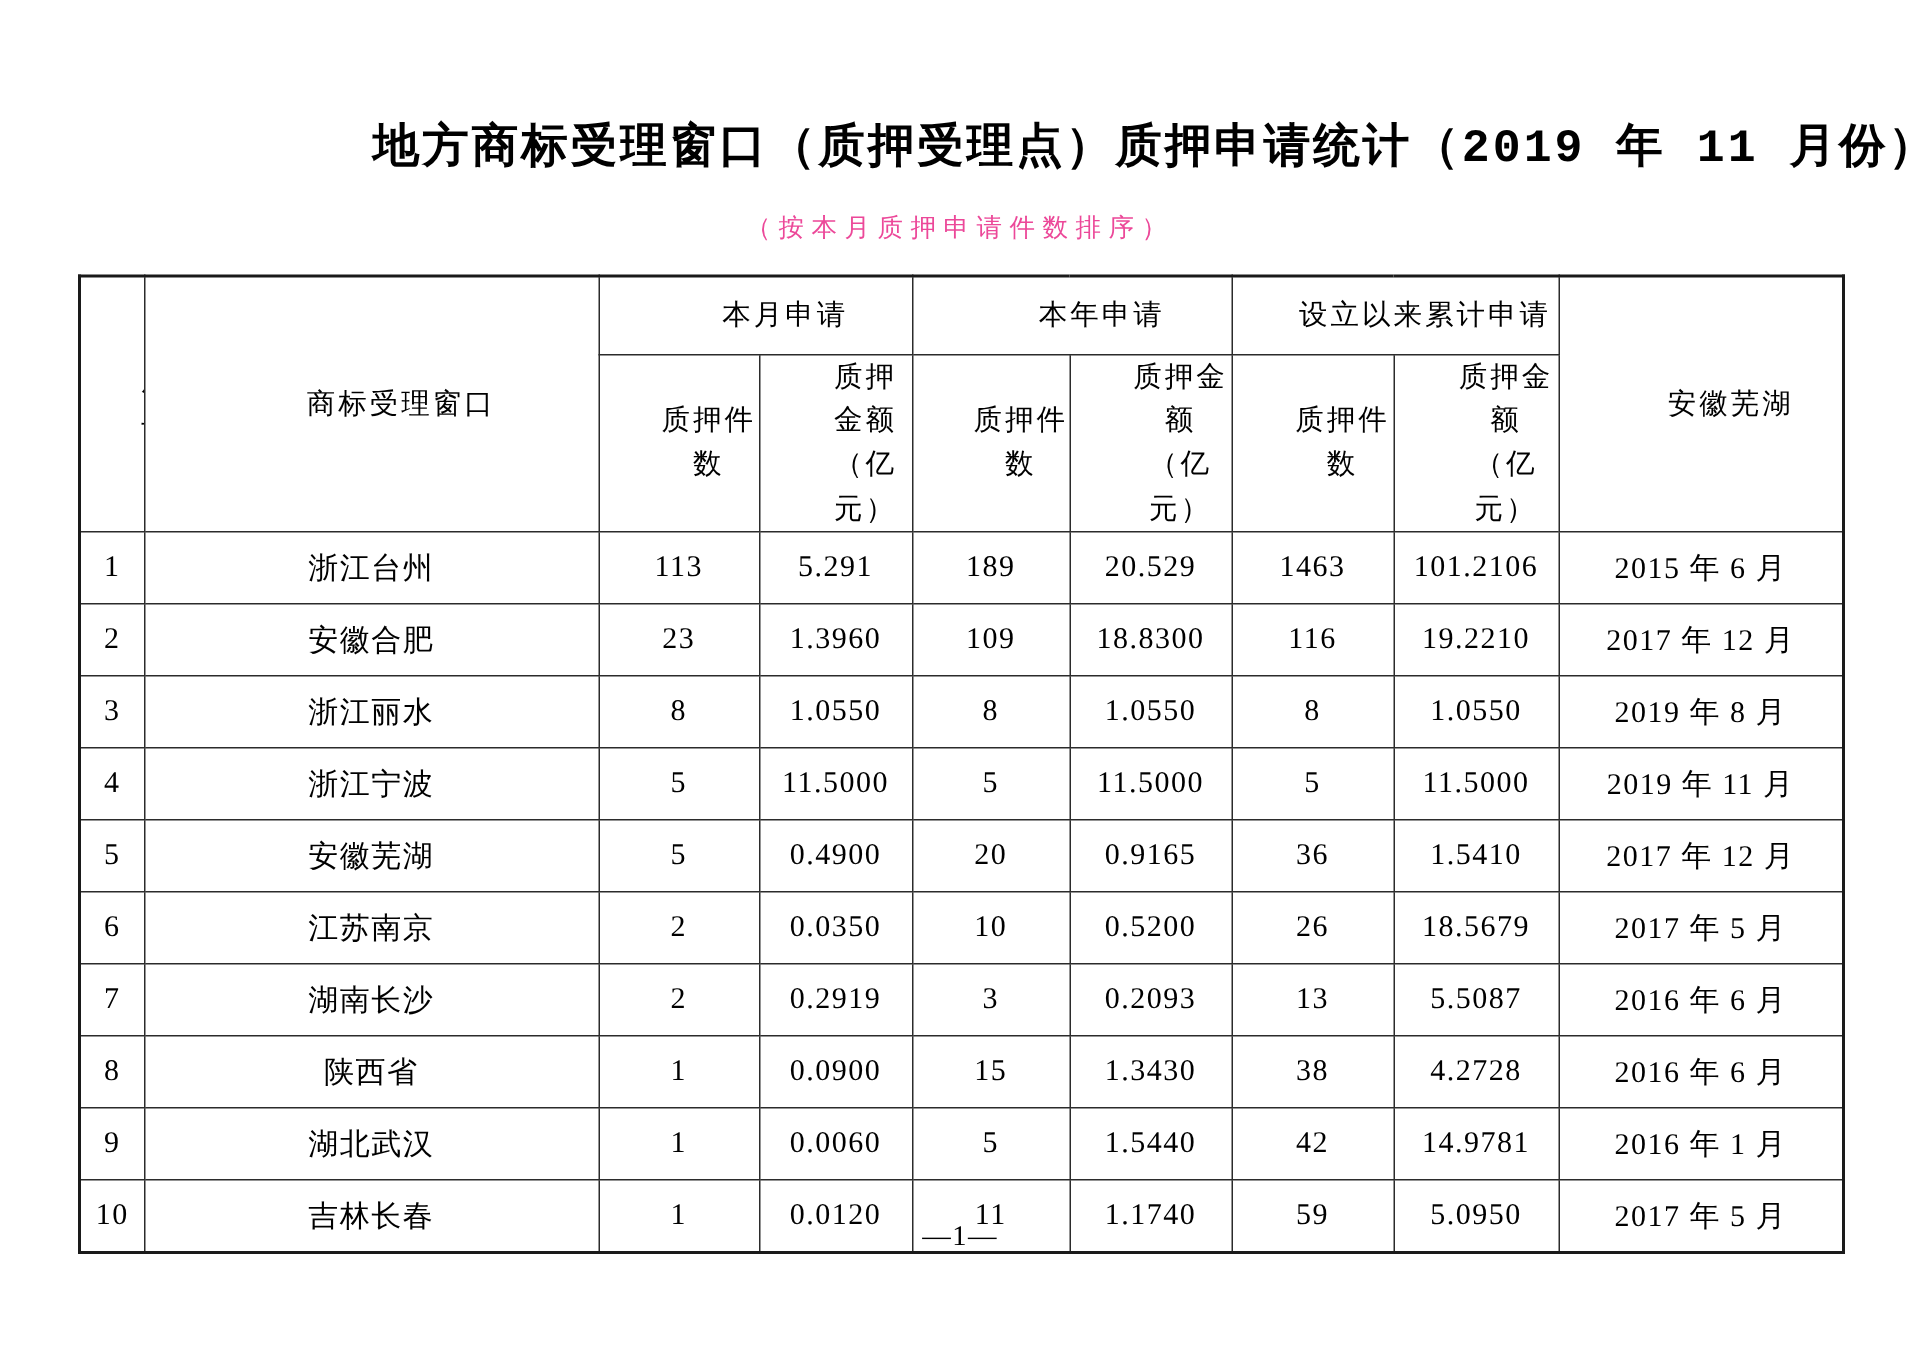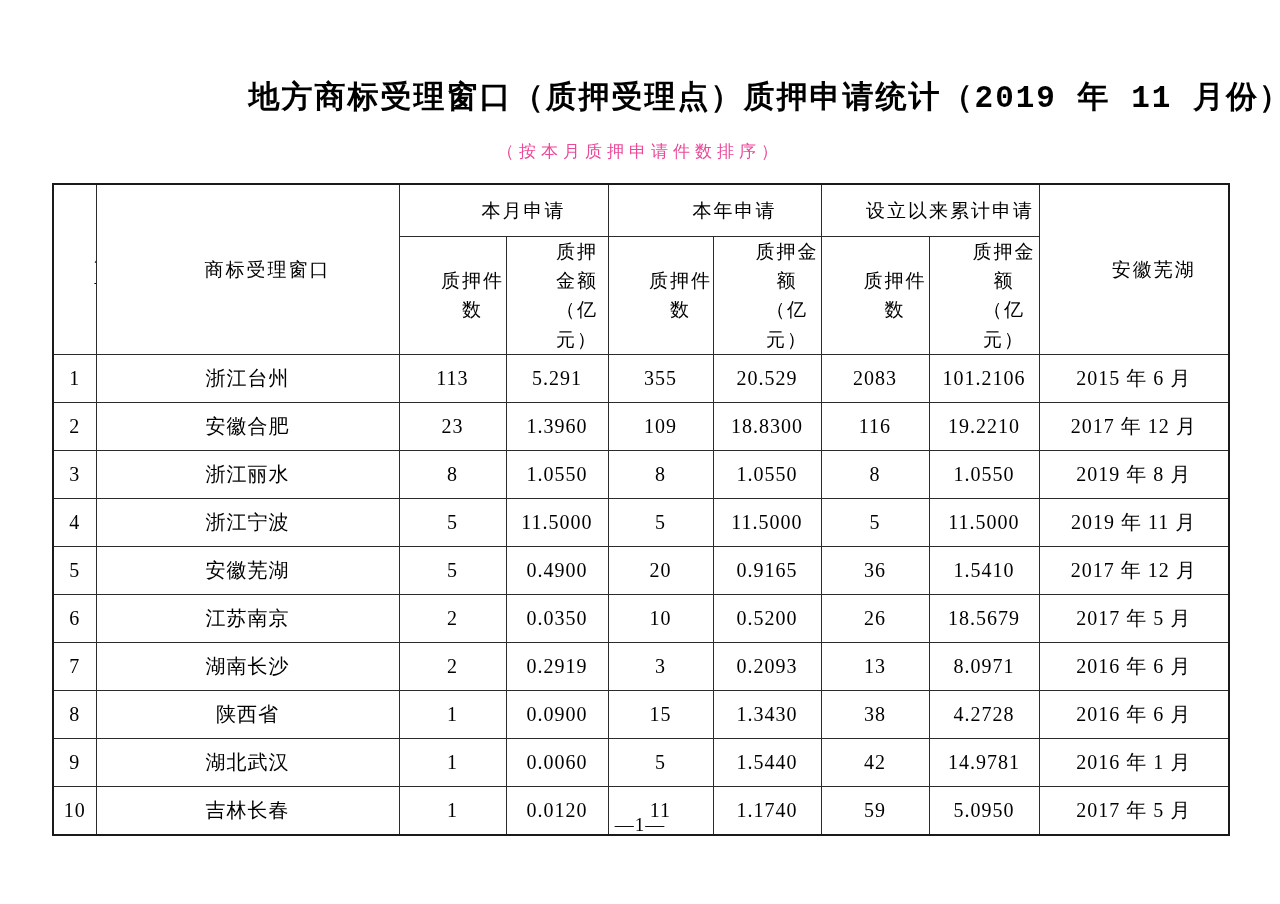--- a/index.html
+++ b/index.html
@@ -121,23 +121,23 @@
         <th>质押金额
 （亿元）</th>
       </tr>
     </thead>
     <tbody>
       <tr>
         <td>1</td>
         <td class="cn">浙江台州</td>
         <td>113</td>
         <td>5.291</td>
-        <td>355</td>
+        <td>189</td>
         <td>20.529</td>
-        <td>2083</td>
+        <td>1463</td>
         <td>101.2106</td>
         <td class="date">2015 年 6 月</td>
       </tr>
       <tr>
         <td>2</td>
         <td class="cn">安徽合肥</td>
         <td>23</td>
         <td>1.3960</td>
         <td>109</td>
         <td>18.8300</td>
@@ -190,21 +190,21 @@
         <td class="date">2017 年 5 月</td>
       </tr>
       <tr>
         <td>7</td>
         <td class="cn">湖南长沙</td>
         <td>2</td>
         <td>0.2919</td>
         <td>3</td>
         <td>0.2093</td>
         <td>13</td>
-        <td>8.0971</td>
+        <td>5.5087</td>
         <td class="date">2016 年 6 月</td>
       </tr>
       <tr>
         <td>8</td>
         <td class="cn">陕西省</td>
         <td>1</td>
         <td>0.0900</td>
         <td>15</td>
         <td>1.3430</td>
         <td>38</td>

